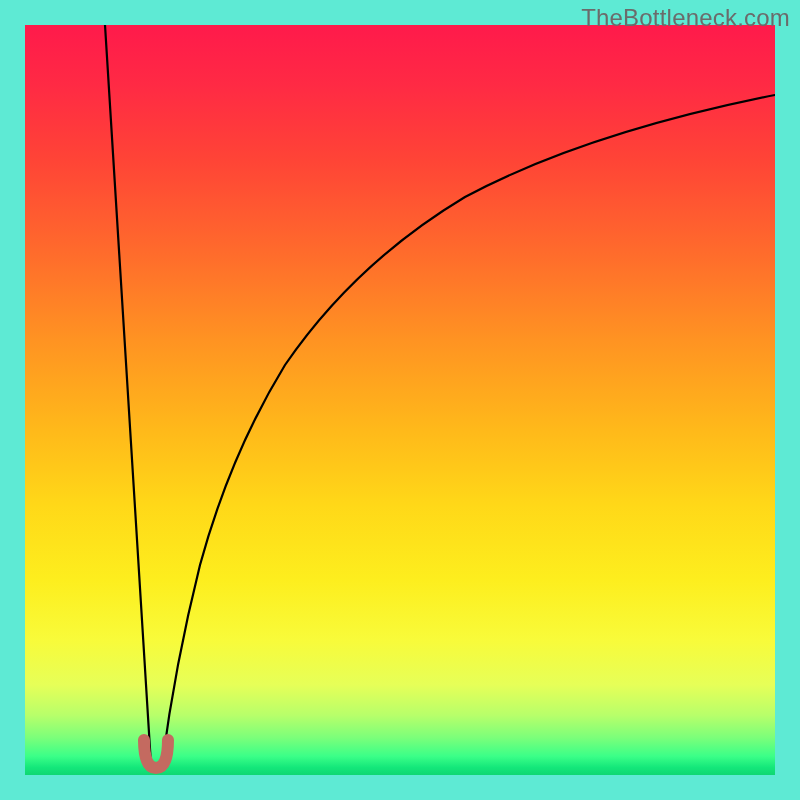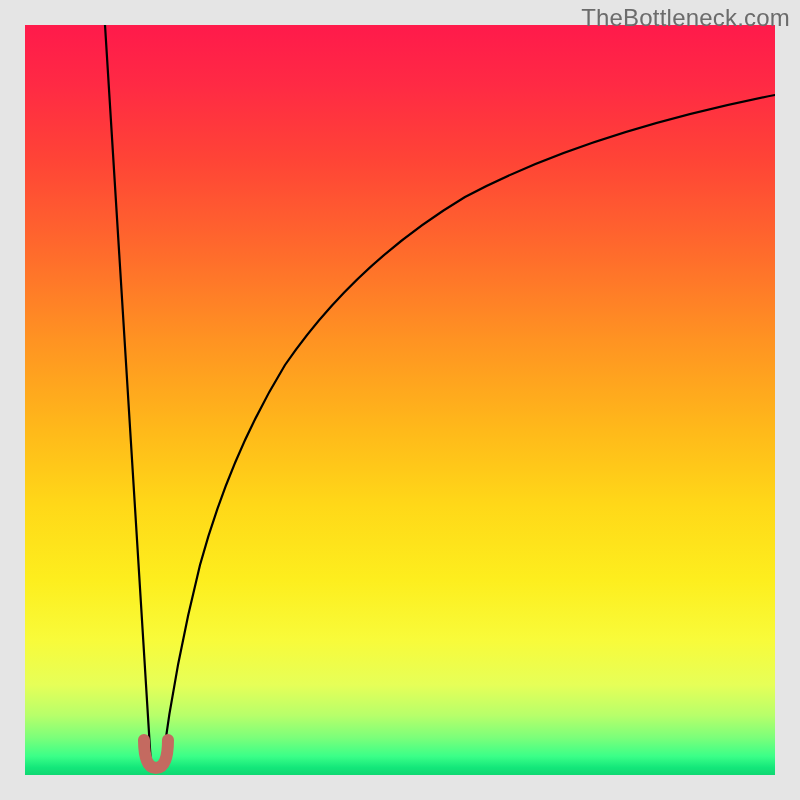--- a/index.html
+++ b/index.html
@@ -10,21 +10,21 @@
     background: #000;
     overflow: hidden;
     font-family: Arial, Helvetica, sans-serif;
   }
   .frame {
     position: absolute;
     left: 0;
     top: 0;
     width: 800px;
     height: 800px;
-    background: #e5e5e5;
+    background: #5eead4;
   }
   .plot {
     position: absolute;
     left: 25px;
     top: 25px;
     width: 750px;
     height: 750px;
     overflow: hidden;
   }
   .gradient {

